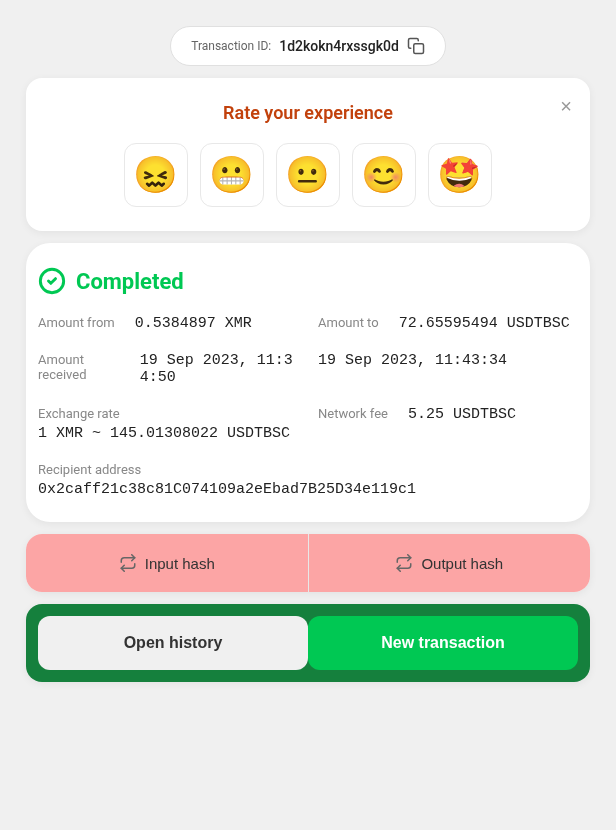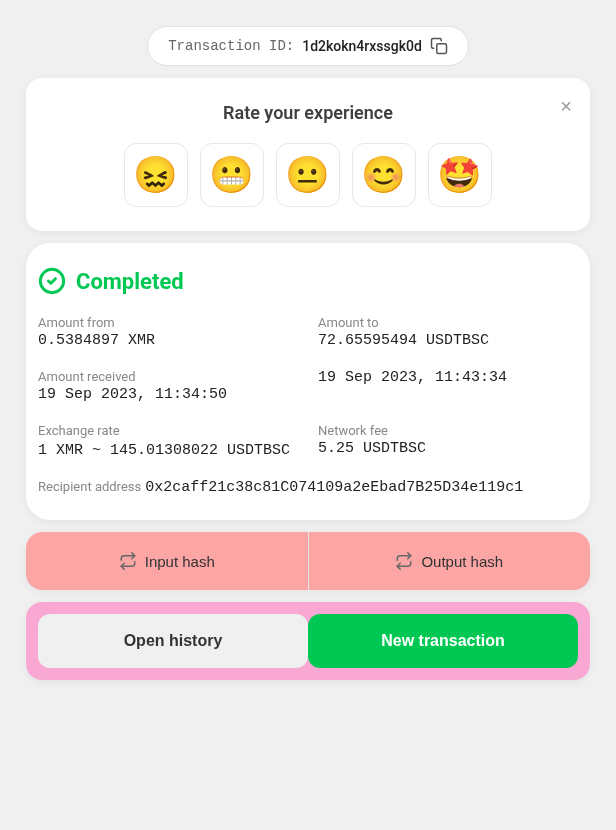--- a/index.html
+++ b/index.html
@@ -35,22 +35,21 @@
       gap: 8px;
       padding: 10px 20px;
       background: white;
       border-radius: 24px;
       border: 1px solid #e0e0e0;
       align-self: center;
     }
 
     .transaction-id-label {
       color: #666;
-      font-size: 14px;
-      font-family: Liberation Mono, monospace;
+      font-size: 12px;
     }
 
     .transaction-id-value {
       color: #222;
       font-size: 14px;
       font-weight: 500;
     }
 
     .copy-icon {
       width: 18px;
@@ -80,21 +79,21 @@
       cursor: pointer;
       color: #999;
       font-size: 20px;
       line-height: 1;
       padding: 4px;
     }
 
     .rating-title {
       font-size: 18px;
       font-weight: 600;
-      color: #404040;
+      color: #c2410c;
     }
 
     .emoji-row {
       display: flex;
       gap: 12px;
       align-items: center;
     }
 
     .emoji-btn {
       width: 64px;
@@ -139,22 +138,22 @@
     }
 
     .info-grid {
       display: grid;
       grid-template-columns: 1fr 1fr;
       gap: 20px;
     }
 
     .info-item {
       display: flex;
-      flex-direction: column;
-      gap: 2px;
+      flex-direction: row;
+      gap: 20px;
     }
 
     .info-label {
       font-size: 13px;
       color: #888;
     }
 
     .info-value {
       font-size: 15px;
       color: #222;
@@ -164,21 +163,21 @@
     }
 
     .exchange-rate-item {
       display: flex;
       flex-direction: column;
       gap: 4px;
     }
 
     .recipient-item {
       display: flex;
-      flex-direction: row;
+      flex-direction: column;
       gap: 4px;
     }
 
     .hash-row {
       display: flex;
       background: white;
       border-radius: 16px;
       overflow: hidden;
       box-shadow: 0 2px 8px rgba(0,0,0,0.06);
     }
@@ -205,21 +204,21 @@
     }
 
     .hash-icon {
       width: 18px;
       height: 18px;
       color: #666;
     }
 
     .action-row {
       display: flex;
-      background: #f9a8d4;
+      background: #15803d;
       border-radius: 16px;
       padding: 12px;
       box-shadow: 0 2px 8px rgba(0,0,0,0.06);
     }
 
     .open-history-btn {
       flex: 1;
       padding: 18px;
       border-radius: 12px;
       border: none;

